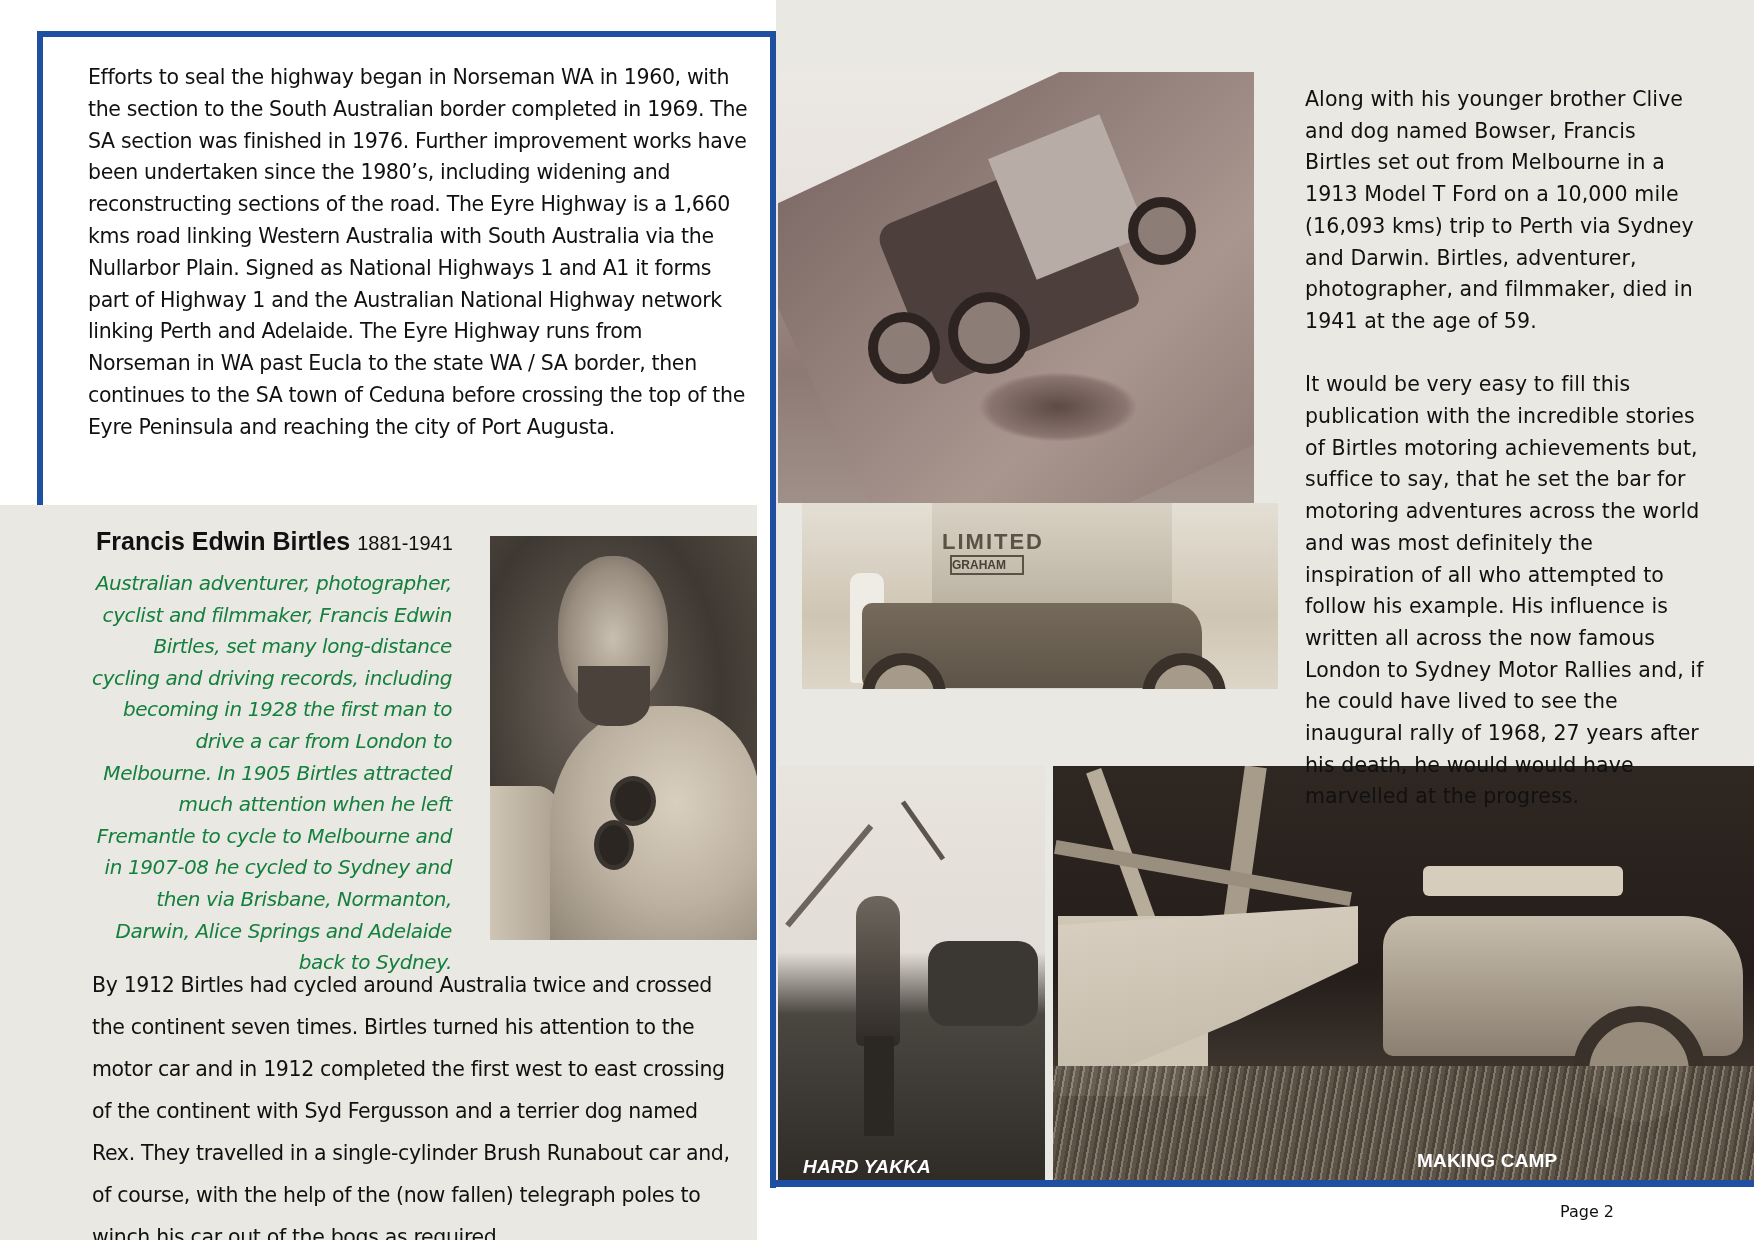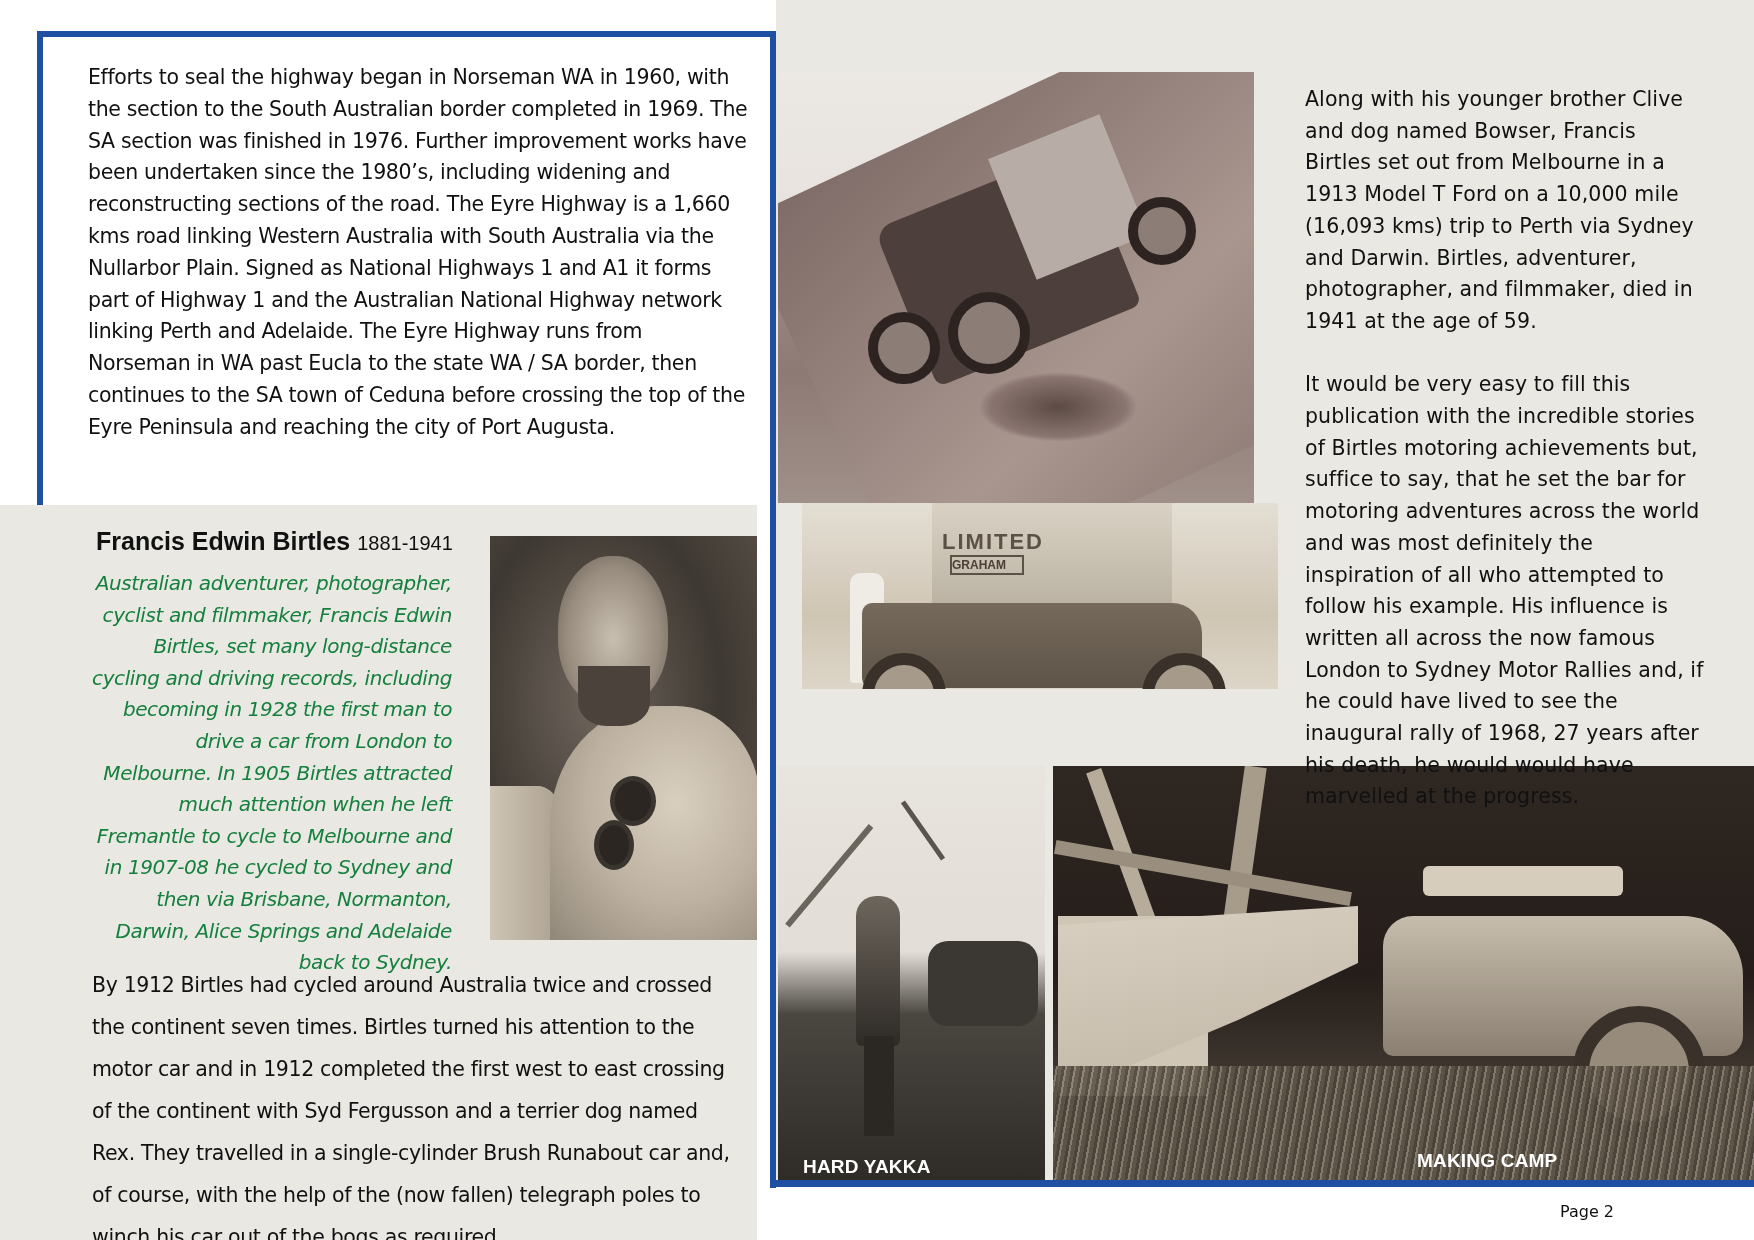--- a/index.html
+++ b/index.html
@@ -92,21 +92,21 @@
   .p-portrait .arm { left:0; top:250px; width:80px; height:160px; background:linear-gradient(90deg,#cfc5b4,#a79c8c); border-radius:0 40% 0 0; }
 
   
   .p-yakka { left:778px; top:766px; width:267px; height:414px;
     background:linear-gradient(180deg,#e8e4de 0%,#e2ddd6 45%,#4a4640 60%,#2f2c28 100%); }
   .p-yakka .pick { left:90px; top:60px; width:6px; height:130px; background:#6b655d; transform:rotate(40deg); transform-origin:top; }
   .p-yakka .pickhead { left:110px; top:62px; width:70px; height:5px; background:#5a544c; transform:rotate(55deg); }
   .p-yakka .man { left:78px; top:130px; width:44px; height:150px; background:linear-gradient(180deg,#6d665d,#2e2a26); border-radius:20px 20px 6px 6px; }
   .p-yakka .legs { left:86px; top:270px; width:30px; height:100px; background:#2b2723; }
   .p-yakka .car { left:150px; top:175px; width:110px; height:85px; background:#3b3732; border-radius:20px; }
-  .p-yakka .caption { left:25px; top:390px; color:#ffffff; }
+  .p-yakka .caption { left:25px; top:390px; color:#ffffff;font-style:italic; }
 
   
   .p-camp { left:1045px; top:766px; width:709px; height:414px;
     background:linear-gradient(180deg,#2f2722 0%,#241d19 50%,#3c342d 72%,#5b5248 100%);margin-left:8px; }
   .p-camp .tree1 { left:60px; top:0; width:16px; height:160px; background:#b7ab99; transform:rotate(-20deg); }
   .p-camp .tree2 { left:180px; top:0; width:22px; height:170px; background:#a79c8a; transform:rotate(8deg); }
   .p-camp .branch { left:0; top:100px; width:300px; height:14px; background:#9a8f7e; transform:rotate(10deg); }
   .p-camp .tarp { left:5px; top:140px; width:300px; height:190px; background:linear-gradient(170deg,#d9d0c1,#bfb5a5); clip-path:polygon(0 10%,100% 0,100% 30%,60% 60%,0 100%); }
   .p-camp .tarpwall { left:5px; top:150px; width:150px; height:180px; background:#cfc6b6; }
   .p-camp .canopy { left:370px; top:100px; width:200px; height:30px; background:#d6cdbd; border-radius:6px; }

